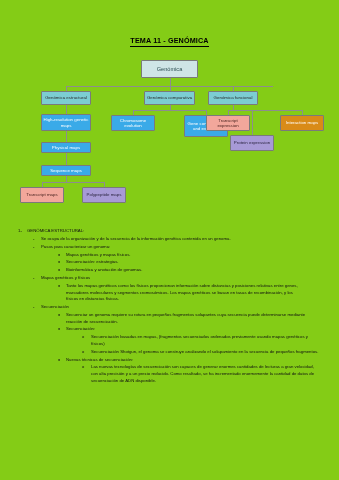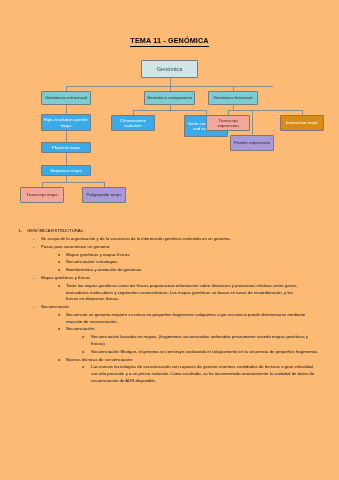--- a/index.html
+++ b/index.html
@@ -12,21 +12,21 @@
     height: 480px;
     font-family: "Liberation Sans", sans-serif;
     color: #000000;
     overflow: hidden;
     position: relative;
   }
   .page {
     width: 339px;
     height: 480px;
     position: relative;
-    background: #fdba74;
+    background: #84cc16;
     box-sizing: border-box;
   }
 
   
   .doc-title {
     position: absolute;
     top: 36px;
     left: 0;
     width: 339px;
     text-align: center;

